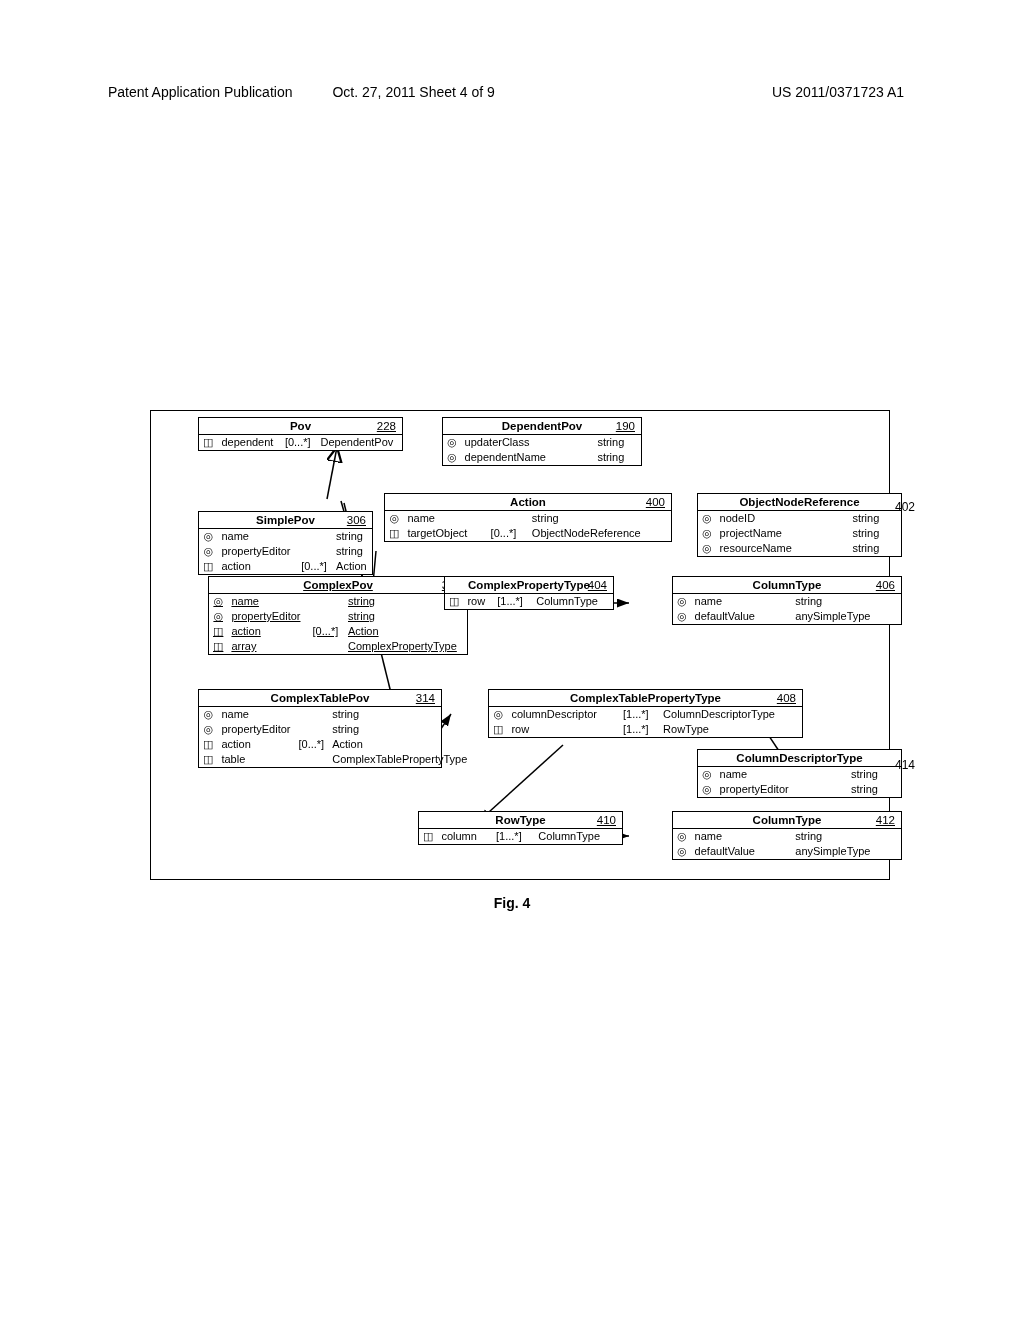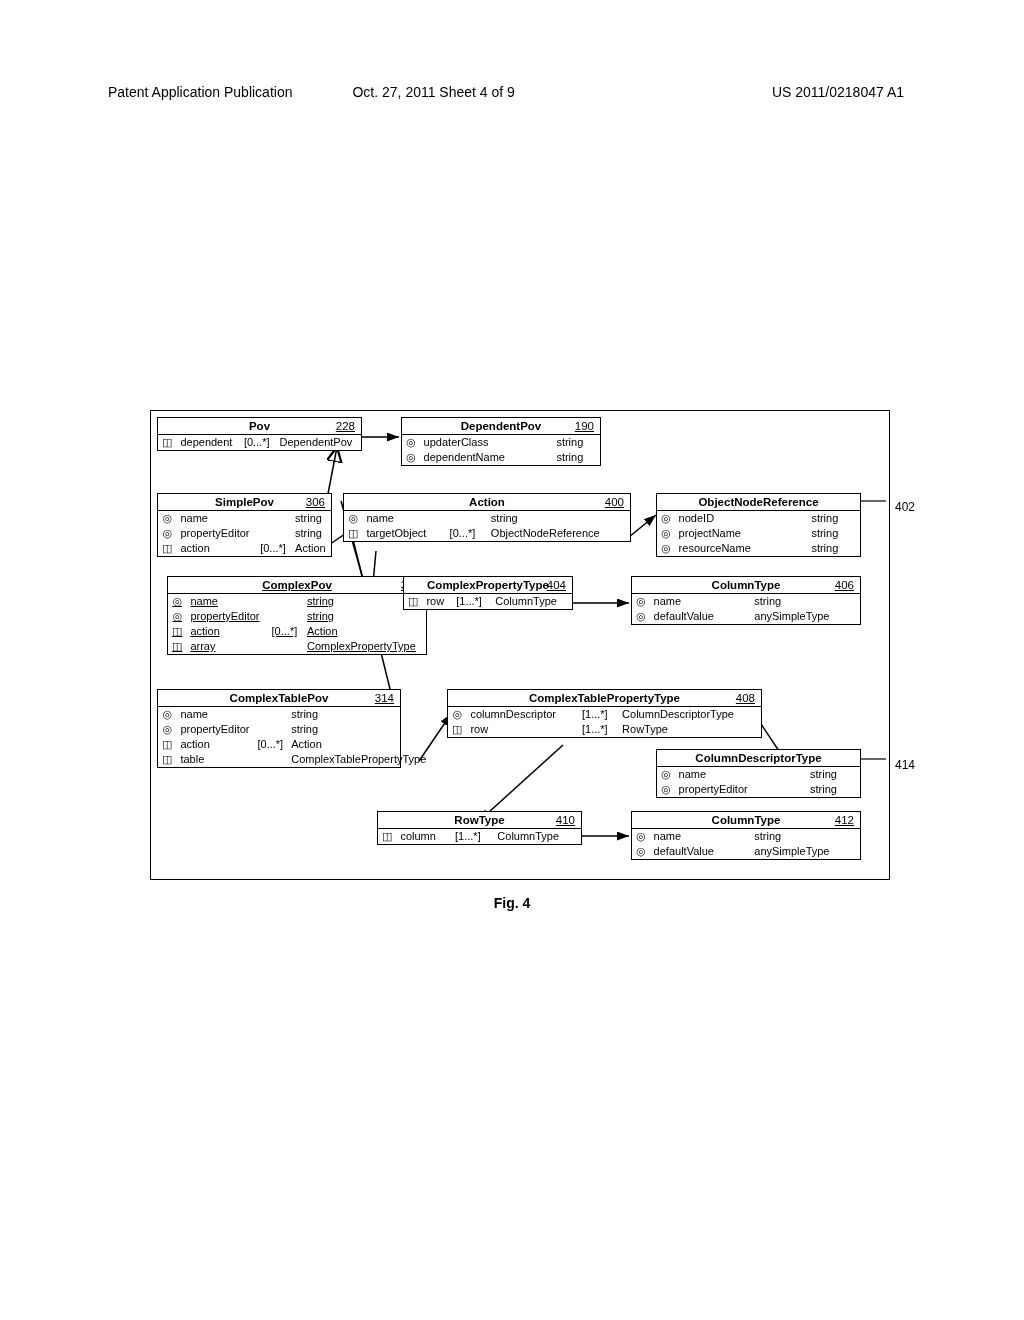--- a/index.html
+++ b/index.html
@@ -14,36 +14,37 @@
   }
   .page-header {
     position: absolute;
     top: 84px;
     left: 108px;
     right: 120px;
     display: flex;
     font-size: 14px;
   }
   .page-header .left { font-weight: normal; }
-  .page-header .center { margin-left: 60px; }
+  .page-header .center { margin-left: 40px; }
   .page-header .right { position: absolute; right: 0; }
 
   .outer {
     position: absolute;
     left: 150px;
     top: 410px;
     width: 740px;
     height: 470px;
     border: 1.8px solid #000;
   }
 
   .uml {
     position: absolute;
     border: 1.5px solid #000;
     background: #fff;
+    margin-left: 41px;
   }
   .uml .title {
     text-align: center;
     font-weight: bold;
     border-bottom: 1.5px solid #000;
     padding: 2px 4px;
     position: relative;
     font-size: 11.5px;
   }
   .uml .title .num {
@@ -76,21 +77,21 @@
     font-weight: bold;
     font-size: 14px;
   }
 </style>
 </head>
 <body>
 
 <div class="page-header">
   <span class="left">Patent Application Publication</span>
   <span class="center">Oct. 27, 2011   Sheet 4 of 9</span>
-  <span class="right">US 2011/0218047 A1</span>
+  <span class="right">US 2011/0371723 A1</span>
 </div>
 
 <div class="outer">
 
   <svg class="arrows">
     <defs>
       <marker id="arrow" markerWidth="10" markerHeight="10" refX="8" refY="3" orient="auto">
         <path d="M0,0 L8,3 L0,6 Z" fill="#000"></path>
       </marker>
       <marker id="tri" markerWidth="12" markerHeight="12" refX="10" refY="5" orient="auto">
@@ -152,21 +153,21 @@
         </div>
       <div class="row">
           <span>◎</span>
           <span>dependentName</span>
           <span></span>
           <span>string</span>
         </div>
     </div>
   </div>
 
-  <div class="uml" style="left:6px; top:82px; width:175px;">
+  <div class="uml" style="left:6px; top:100px; width:175px;">
     <div class="title"><span>SimplePov</span><span class="num">306</span></div>
     <div class="rows">
       <div class="row">
           <span>◎</span>
           <span>name</span>
           <span></span>
           <span>string</span>
         </div>
       <div class="row">
           <span>◎</span>

